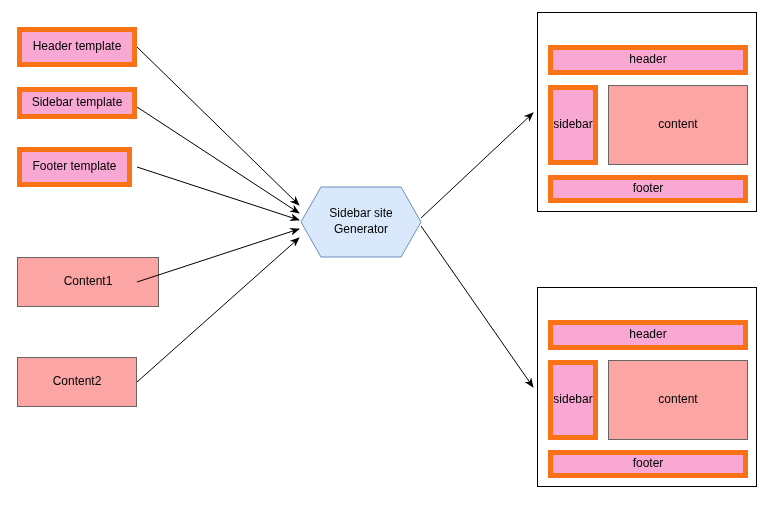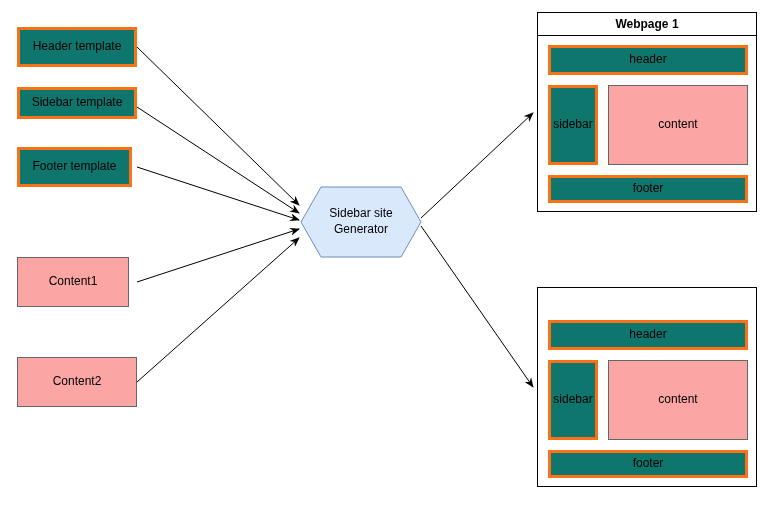--- a/index.html
+++ b/index.html
@@ -17,22 +17,22 @@
   .node {
     position: absolute;
     box-sizing: border-box;
     display: flex;
     align-items: center;
     justify-content: center;
     text-align: center;
     line-height: 1.3;
   }
   .orange {
-    background: #0f766e;
-    border: 3px solid #f97316;
+    background: #f9a8d4;
+    border: 5px solid #f97316;
   }
   .gray {
     background: #fca5a5;
     border: 1px solid #666666;
   }
   .webpage {
     position: absolute;
     box-sizing: border-box;
     background: #ffffff;
     border: 1px solid #000000;
@@ -63,21 +63,21 @@
 </div>
 
 <div class="node orange" style="left:17px; top:87px; width:120px; height:32px;">
   <span>Sidebar template</span>
 </div>
 
 <div class="node orange" style="left:17px; top:147px; width:115px; height:40px;">
   <span>Footer template</span>
 </div>
 
-<div class="node gray" style="left:17px; top:257px; width:112px; height:50px;">
+<div class="node gray" style="left:17px; top:257px; width:142px; height:50px;">
   <span>Content1</span>
 </div>
 
 <div class="node gray" style="left:17px; top:357px; width:120px; height:50px;">
   <span>Content2</span>
 </div>
 
 <svg class="arrows">
 
   <polygon points="321,187 301,222 321,257 401,257 421,222 401,187" fill="#dae8fc" stroke="#6c8ebf" stroke-width="1"></polygon>
@@ -97,23 +97,20 @@
   <line x1="421" y1="218" x2="533" y2="113" stroke="#000" stroke-width="1" marker-end="url(#arrowhead)"></line>
   <line x1="421" y1="226" x2="533" y2="387" stroke="#000" stroke-width="1" marker-end="url(#arrowhead)"></line>
 </svg>
 
 <div class="node" style="left:301px; top:187px; width:120px; height:70px; pointer-events:none;">
   <span style="white-space:pre-line;">Sidebar site
 Generator</span>
 </div>
 
 <div class="webpage" style="left:537px; top:12px; width:220px; height:200px;">
-  <div class="webpage-title">
-    <span>Webpage 1</span>
-  </div>
   <div class="node orange" style="left:10px; top:32px; width:200px; height:30px;">
     <span>header</span>
   </div>
   <div class="node orange" style="left:10px; top:72px; width:50px; height:80px;">
     <span>sidebar</span>
   </div>
   <div class="node gray" style="left:70px; top:72px; width:140px; height:80px;">
     <span>content</span>
   </div>
   <div class="node orange" style="left:10px; top:162px; width:200px; height:28px;">

